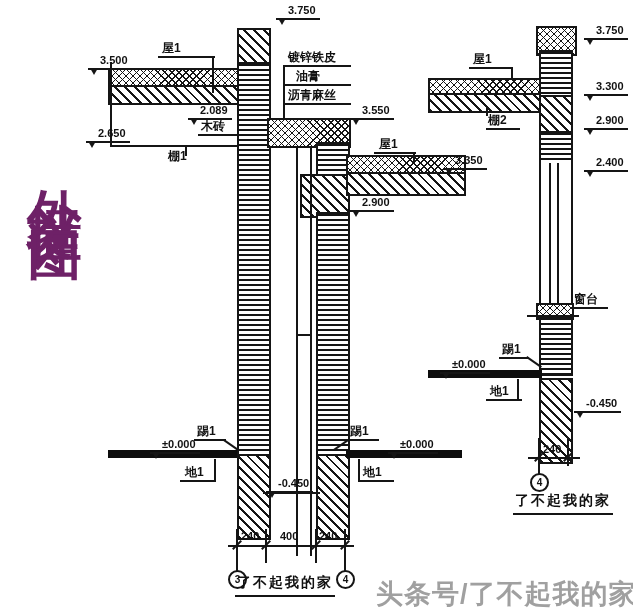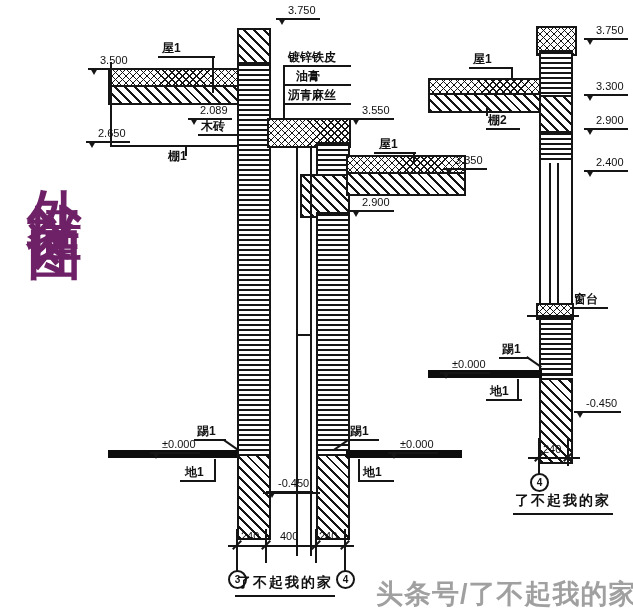--- a/index.html
+++ b/index.html
@@ -16,25 +16,25 @@
   .dh{position:absolute;border:2px solid #151515;background-color:#fff;
       background-image:repeating-linear-gradient(45deg,#151515 0,#151515 2px,transparent 2px,transparent 7px)}
   .bk{position:absolute;border:2px solid #151515;background-color:#fff;
       background-image:repeating-linear-gradient(180deg,#151515 0,#151515 2px,transparent 2px,transparent 5px)}
   
   .hl{position:absolute;height:2px;background:#151515}
   .vl{position:absolute;width:2px;background:#151515}
   .bar{position:absolute;background:#0d0d0d}
   
   .lbl{position:absolute;font-weight:bold;font-size:12px;white-space:nowrap;line-height:1}
-  .elev{position:absolute;font-weight:normal;font-size:11px;white-space:nowrap;line-height:1;
+  .elev{position:absolute;font-weight:bold;font-size:11px;white-space:nowrap;line-height:1;
         border-bottom:2px solid #151515;padding:0 4px 2px 12px}
   .elev:after{content:"";position:absolute;left:2px;bottom:-7px;width:0;height:0;
         border-left:4px solid transparent;border-right:4px solid transparent;border-top:7px solid #151515}
-  .dim{position:absolute;font-weight:normal;font-size:11px;white-space:nowrap;line-height:1}
+  .dim{position:absolute;font-weight:bold;font-size:11px;white-space:nowrap;line-height:1}
   .tick{position:absolute;width:12px;height:2px;background:#151515;transform:rotate(-45deg)}
   .lead{position:absolute;height:2px;background:#151515}
   .bub{position:absolute;width:15px;height:15px;border:2px solid #151515;border-radius:50%;
        background:#fff;font-size:10px;font-weight:bold;display:flex;align-items:center;justify-content:center}
   .ttl{position:absolute;font-weight:bold;font-size:14px;letter-spacing:2px;white-space:nowrap;
        border-bottom:2px solid #151515;padding:0 2px 3px}
   
   .win{position:absolute;border-left:2px solid #151515;border-right:2px solid #151515;background:#fff}
   .win i{position:absolute;top:0;bottom:0;width:2px;background:#151515}
   

